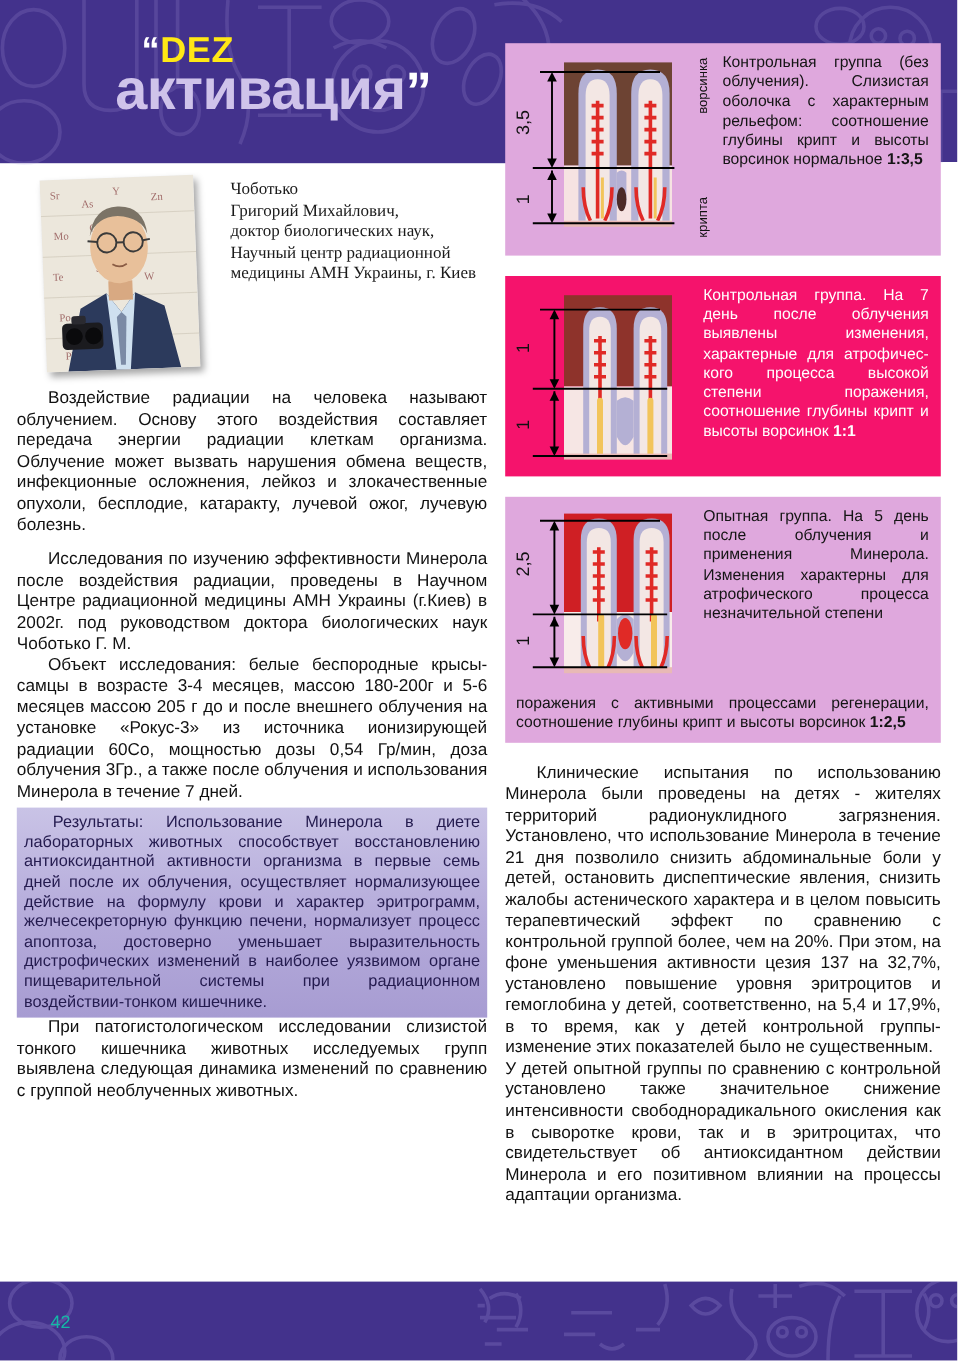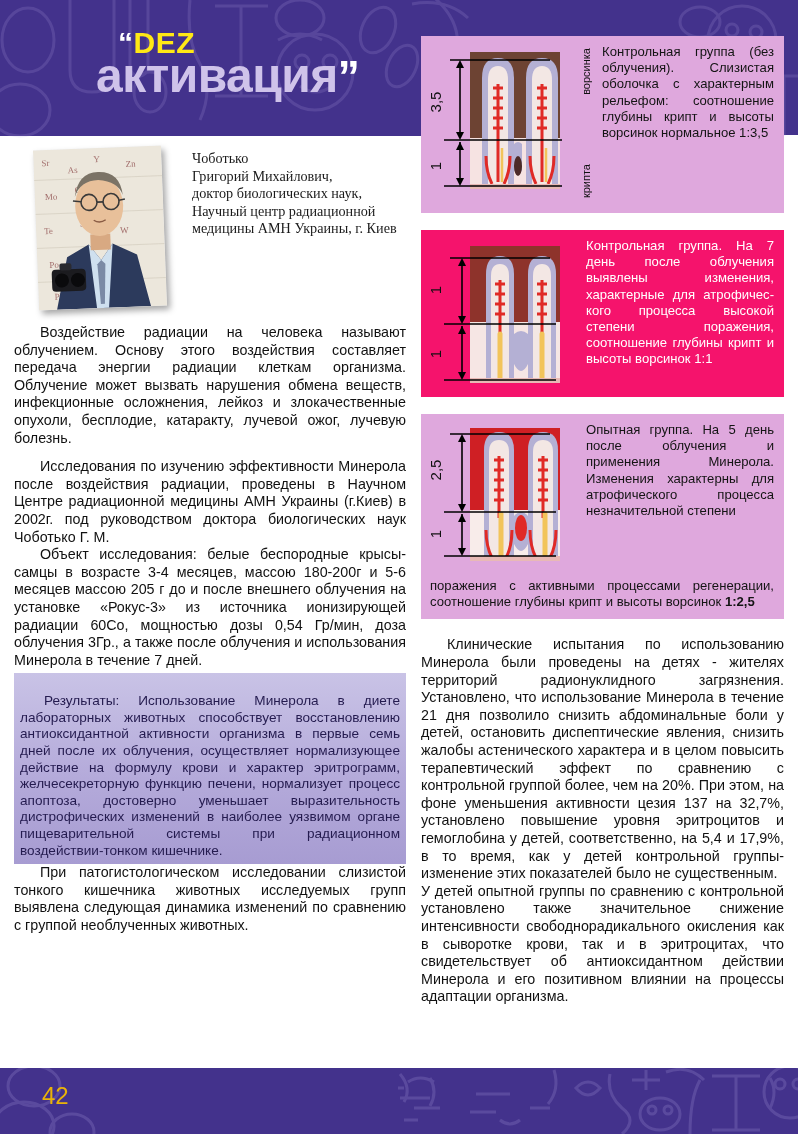--- a/index.html
+++ b/index.html
@@ -19,55 +19,55 @@
   .title-dez{font-size:30px;font-weight:bold;color:#ffe815;letter-spacing:.5px;
              font-family:"Liberation Sans",sans-serif;margin-left:22px;}
   .title-dez .q{color:#ffffff;}
   .title-akt{font-size:48px;font-weight:bold;color:#cfc3ea;letter-spacing:-.5px;margin-top:-6px;
              font-family:"Liberation Sans",sans-serif;}
   .title-akt .q{color:#ffffff;font-size:44px;}
 
   
   .footer{position:absolute;left:0;top:1068px;width:798px;height:66px;background:#43328c;overflow:hidden;}
   .footer-doodle{position:absolute;left:0;top:0;width:798px;height:66px;opacity:.2;}
-  .page-num{position:absolute;left:42px;top:14px;color:#eab308;font-size:24px;font-family:"Liberation Sans",sans-serif;}
+  .page-num{position:absolute;left:42px;top:26px;color:#14b8a6;font-size:15px;font-family:"Liberation Sans",sans-serif;}
 
   
   .col-left{position:absolute;left:14px;top:144px;width:392px;}
   .col-right{position:absolute;left:421px;top:36px;width:363px;}
 
   
   .author{position:relative;height:180px;}
   .photo{position:absolute;left:22px;top:4px;width:128px;height:160px;
          transform:rotate(-2.2deg);box-shadow:3px 4px 6px rgba(0,0,0,.35);overflow:hidden;background:#eee;}
   .photo svg{display:block;}
   .author-text{position:absolute;left:178px;top:6px;width:212px;font-size:14.2px;line-height:17.6px;color:#1a1a1a;font-family:Liberation Serif, serif;}
 
   
   p.body{margin:0 0 0 0;font-size:14.3px;line-height:17.6px;color:#111;
          text-align:justify;text-indent:26px;}
   .gap{height:11px;}
 
   
   .results-box{margin-top:4px;background:linear-gradient(180deg,#c9c3e6 0%,#b4aada 55%,#a79cd2 100%);
-               padding:20px 6px 5px 6px;}
+               padding:4px 6px 5px 6px;}
   .results-box p{margin:0;font-size:13.6px;line-height:16.6px;color:#241b4f;text-align:justify;text-indent:24px;}
 
   .subhead{margin:7px 0 1px 0;font-size:14px;font-weight:bold;text-align:center;color:#111;line-height:17px;}
 
   
   .fig{position:relative;margin-bottom:17px;padding:8px 10px 9px 9px;box-sizing:border-box;}
   .fig.violet{background:#dfa8dd;}
   .fig.pink{background:#f5136c;}
   .fig.violet2{background:#dfa8dd;}
   .fig-row{display:flex;align-items:flex-start;}
   .fig-img{flex:0 0 auto;position:relative;}
   .fig-cap{flex:1 1 auto;padding-left:6px;font-size:13.1px;line-height:16.2px;text-align:justify;color:#141414;}
   .fig.pink .fig-cap{color:#ffffff;}
-  .fig-cap b{font-weight:normal;}
+  .fig-cap b{font-weight:bold;}
   .fig-cap-full{font-size:13.1px;line-height:16.2px;text-align:justify;color:#141414;margin-top:11px;}
   .vlabel{writing-mode:vertical-rl;transform:rotate(180deg);font-size:11px;color:#111;}
 
   svg{display:block;}
 </style>
 </head>
 <body>
 
 <div id="page">
 

